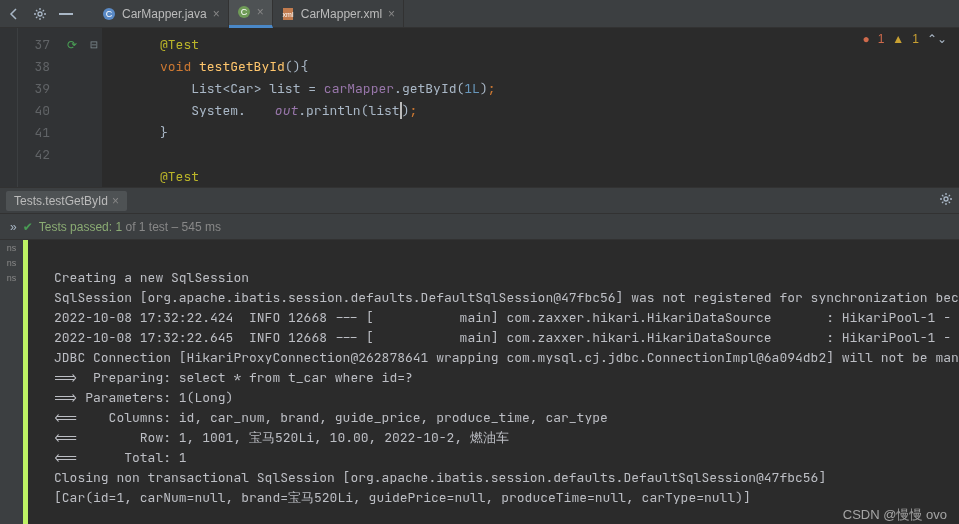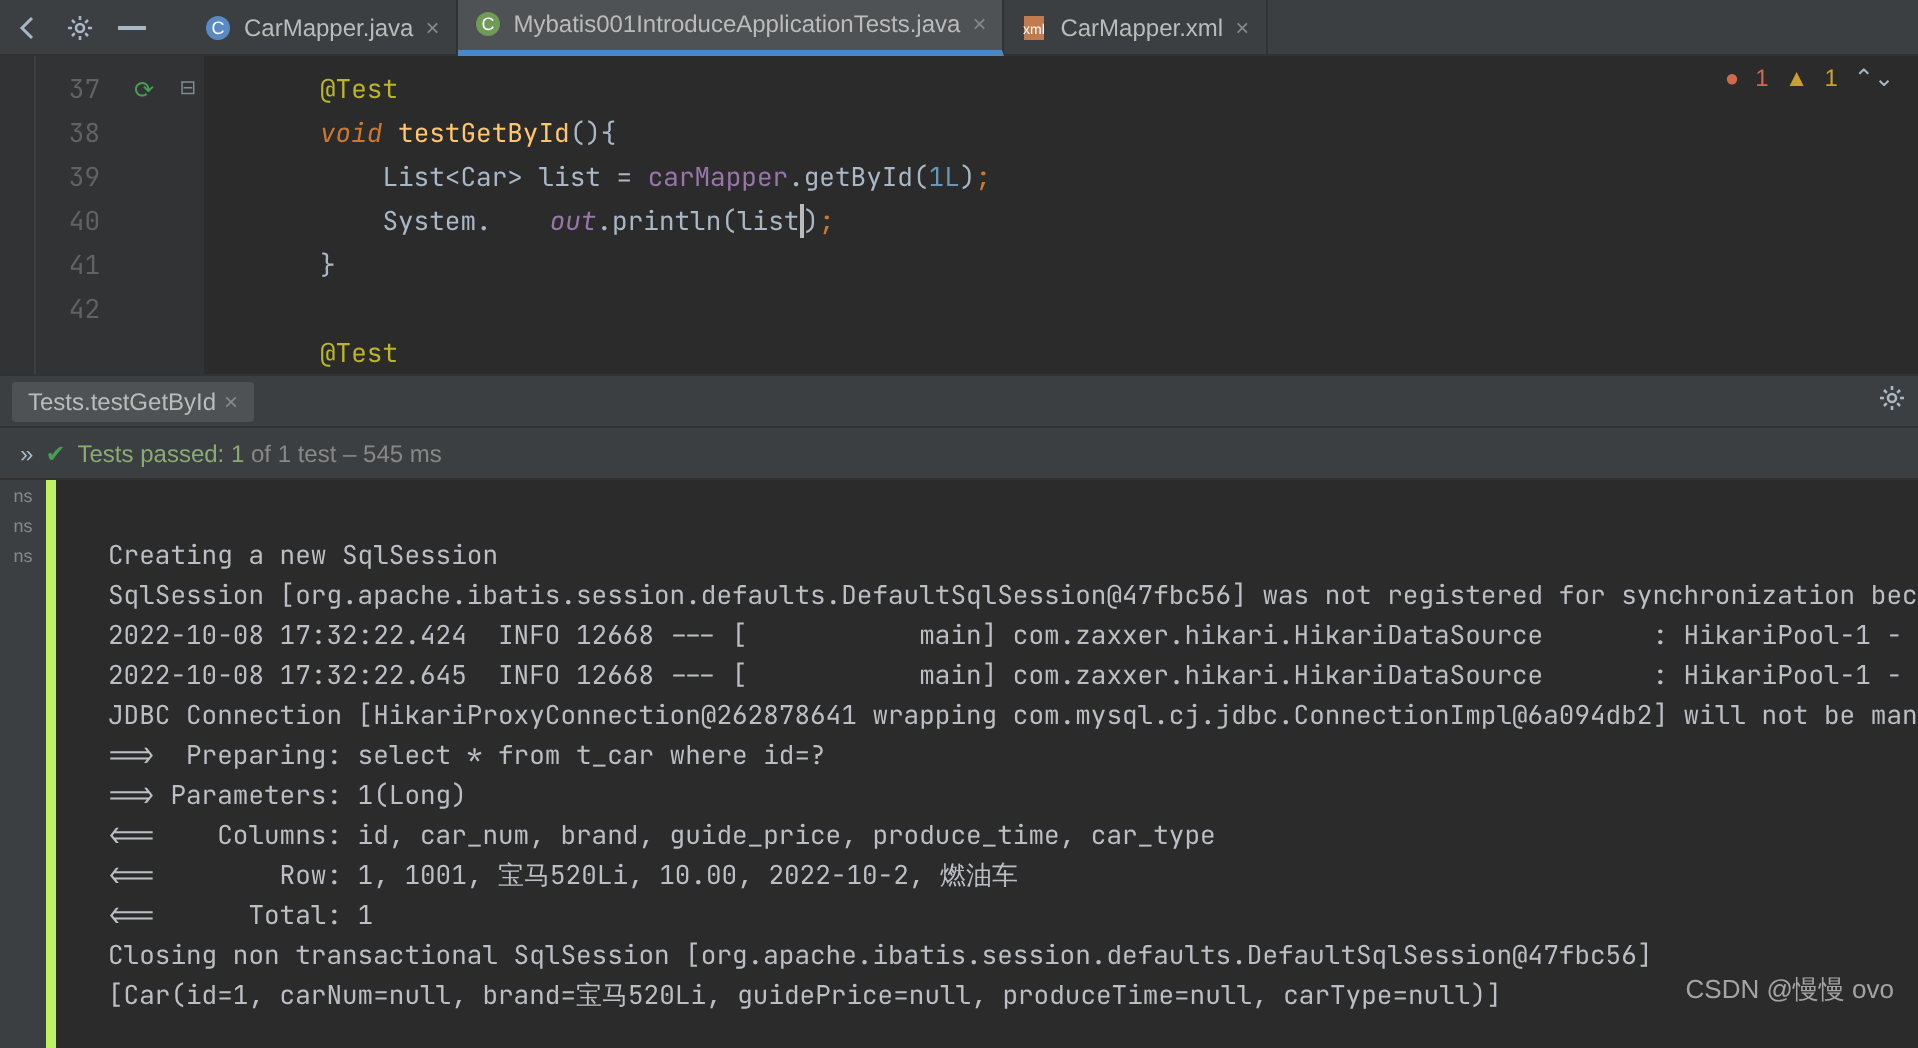--- a/index.html
+++ b/index.html
@@ -73,21 +73,21 @@
     .code {
       flex: 1;
       padding: 6px 0 6px 58px;
       font-family: Consolas, "JetBrains Mono", monospace;
       font-size: 13px;
       line-height: 22px;
       background: #2b2b2b;
       white-space: pre;
     }
     .ann { color: #bbb529; }
-    .kw { color: #cc7832; font-style: italic; }
+    .kw { color: #cc7832; }
     .typ { color: #a9b7c6; }
     .gen { color: #a9b7c6; }
     .id { color: #a9b7c6; }
     .mth { color: #ffc66d; }
     .fld { color: #9876aa; }
     .sfld { color: #9876aa; font-style: italic; margin-left: 29px; }
     .num { color: #6897bb; }
     .op { color: #a9b7c6; }
     .pun { color: #cc7832; }
     .caret { border-left: 2px solid #bbbbbb; }
@@ -155,21 +155,21 @@
       font-family: Consolas, "JetBrains Mono", monospace;
       font-size: 13px;
       line-height: 20px;
       color: #bcbec4;
       white-space: pre;
       overflow: hidden;
     }
     .watermark {
       position: absolute;
       right: 12px;
-      bottom: 20px;
+      bottom: 0;
       color: #d8d8d8;
       font-size: 13px;
       opacity: 0.7;
       font-family: Arial, sans-serif;
     }
     .java-ic { fill: #5a8ac6; }
     .xml-ic { fill: #c17b4e; }
   </style>
 </head>
 <body>
@@ -199,21 +199,20 @@
           <text x="7" y="10" text-anchor="middle" font-size="9" fill="#fff">C</text>
         </svg>
       <span>CarMapper.java</span>
       <span class="close-x">×</span>
     </div>
     <div class="tab active">
       <svg class="file-icon" viewBox="0 0 14 14">
           <circle cx="7" cy="7" r="6" fill="#6f9b57"></circle>
           <text x="7" y="10" text-anchor="middle" font-size="9" fill="#fff">C</text>
         </svg>
-      <span>Mybatis001IntroduceApplicationTests.java</span>
       <span class="close-x">×</span>
     </div>
     <div class="tab">
       <svg class="file-icon" viewBox="0 0 14 14">
           <rect x="2" y="1" width="10" height="12" class="xml-ic"></rect>
           <text x="7" y="10" text-anchor="middle" font-size="7" fill="#fff">xml</text>
         </svg>
       <span>CarMapper.xml</span>
       <span class="close-x">×</span>
     </div>

